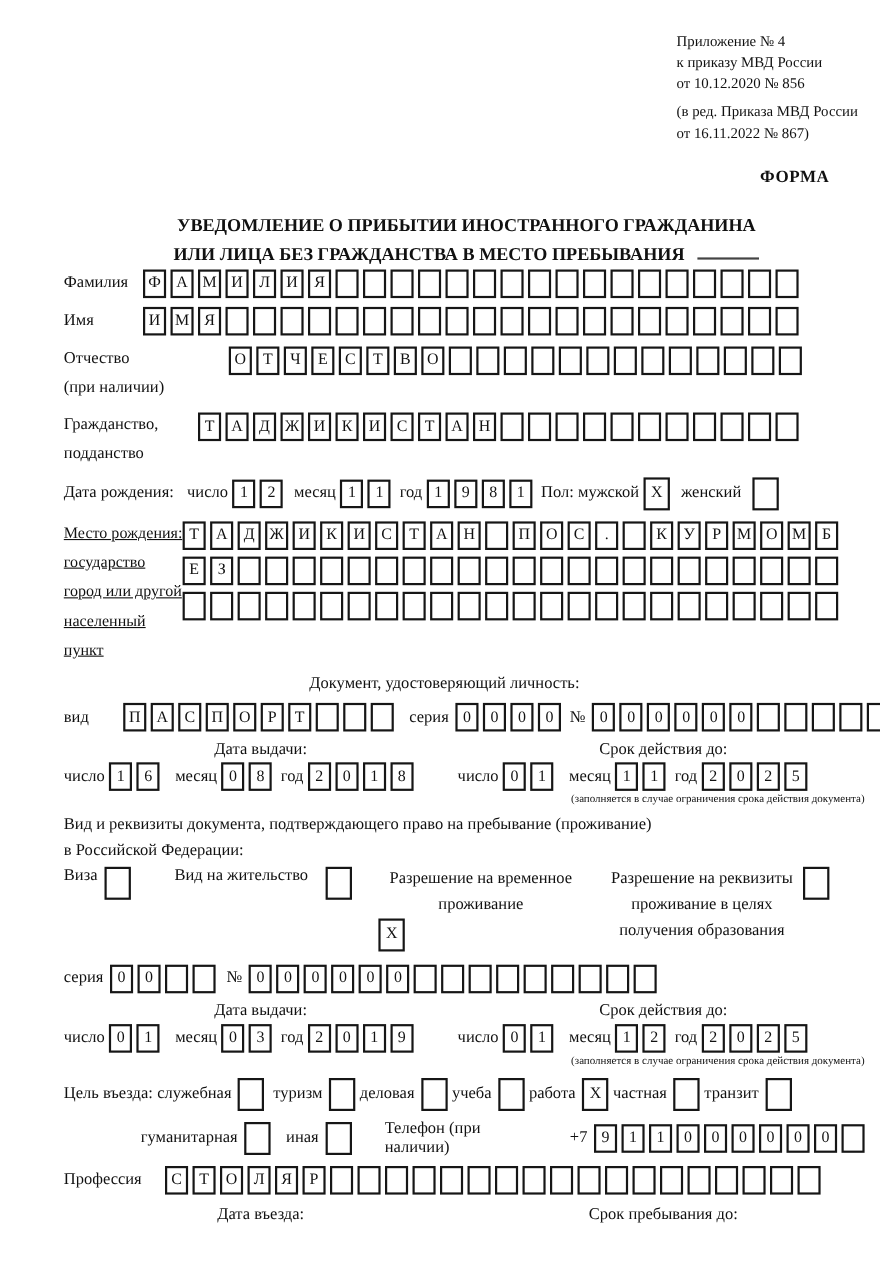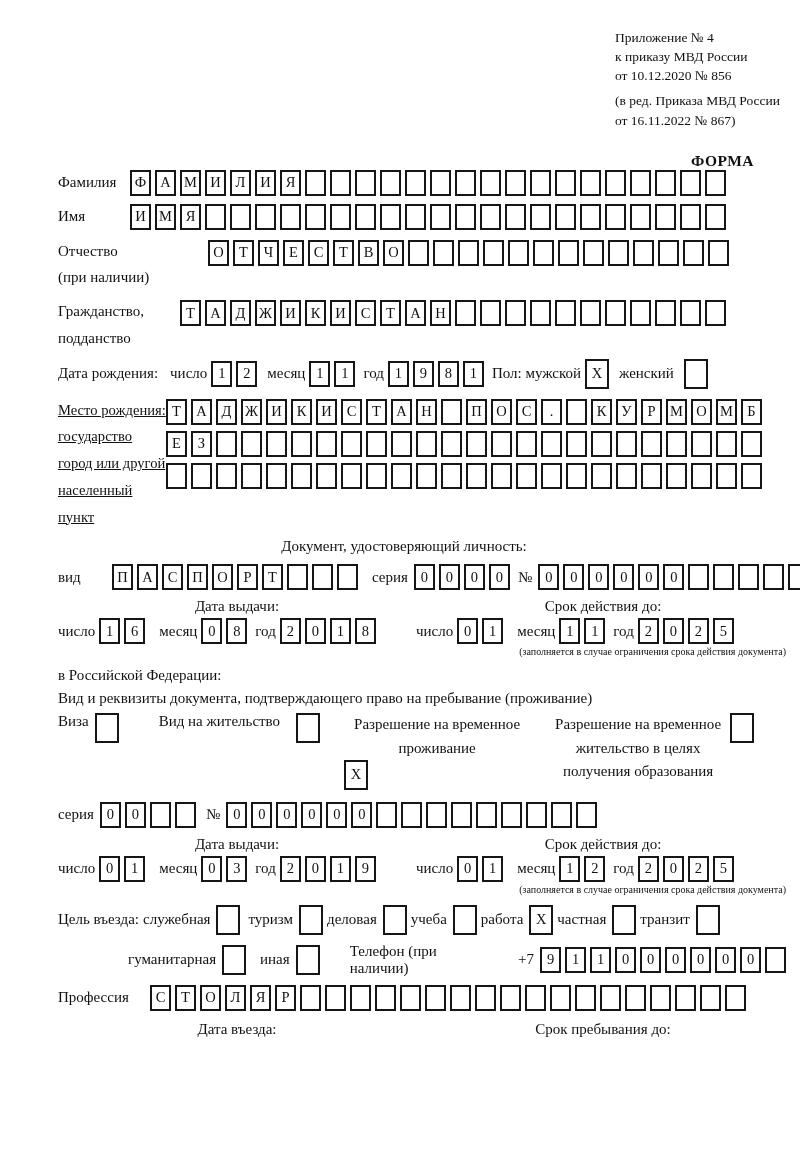--- a/index.html
+++ b/index.html
@@ -58,20 +58,24 @@
   <div class="top-note">
     <div>Приложение № 4</div>
     <div>к приказу МВД России</div>
     <div>от 10.12.2020 № 856</div>
     <div class="ed">(в ред. Приказа МВД России</div>
     <div>от 16.11.2022 № 867)</div>
   </div>
 
   <div class="forma">ФОРМА</div>
 
+  <div class="title">
+    <div>УВЕДОМЛЕНИЕ О ПРИБЫТИИ ИНОСТРАННОГО ГРАЖДАНИНА</div>
+    <div><span>ИЛИ ЛИЦА БЕЗ ГРАЖДАНСТВА В МЕСТО ПРЕБЫВАНИЯ</span><span class="blank-line"></span></div>
+  </div>
 
 
   <div class="row">
     <span class="lbl w72">Фамилия</span>
     <span class="cells">
         <span class="cell">Ф</span>
         <span class="cell">А</span>
         <span class="cell">М</span>
         <span class="cell">И</span>
         <span class="cell">Л</span>
@@ -386,22 +390,22 @@
             <span class="cell">2</span>
             <span class="cell">0</span>
             <span class="cell">2</span>
             <span class="cell">5</span>
           </span>
       </div>
     </div>
   </div>
   <div class="small-note">(заполняется в случае ограничения срока действия документа)</div>
 
+  <div class="plain">Вид и реквизиты документа, подтверждающего право на пребывание (проживание)</div>
   <div class="plain">в Российской Федерации:</div>
-  <div class="plain">Вид и реквизиты документа, подтверждающего право на пребывание (проживание)</div>
 
   <div class="options-row">
     <span class="opt">
       <span class="mr6">Виза</span>
       <span class="cells big">
           <span class="cell"></span>
         </span>
     </span>
     <span class="opt" style="margin-left:36px;">
       <span class="mr6">Вид на жительство</span>
@@ -409,21 +413,21 @@
           <span class="cell"></span>
         </span>
     </span>
     <span class="opt" style="margin-left:20px;flex-direction:column;">
       <span class="opt-center mr6" style="width:186px;">Разрешение на временное проживание</span>
       <span class="cells big">
           <span class="cell">X</span>
         </span>
     </span>
     <span class="opt" style="margin-left:16px;">
-      <span class="opt-center mr6" style="width:172px;">Разрешение на временное жительство в целях получения образования</span>
+      <span class="opt-center mr6" style="width:172px;">Разрешение на реквизиты проживание в целях получения образования</span>
       <span class="cells big">
           <span class="cell"></span>
         </span>
     </span>
   </div>
 
   <div class="row">
     <span class="lbl mr6">серия</span>
     <span class="cells">
         <span class="cell">0</span>

